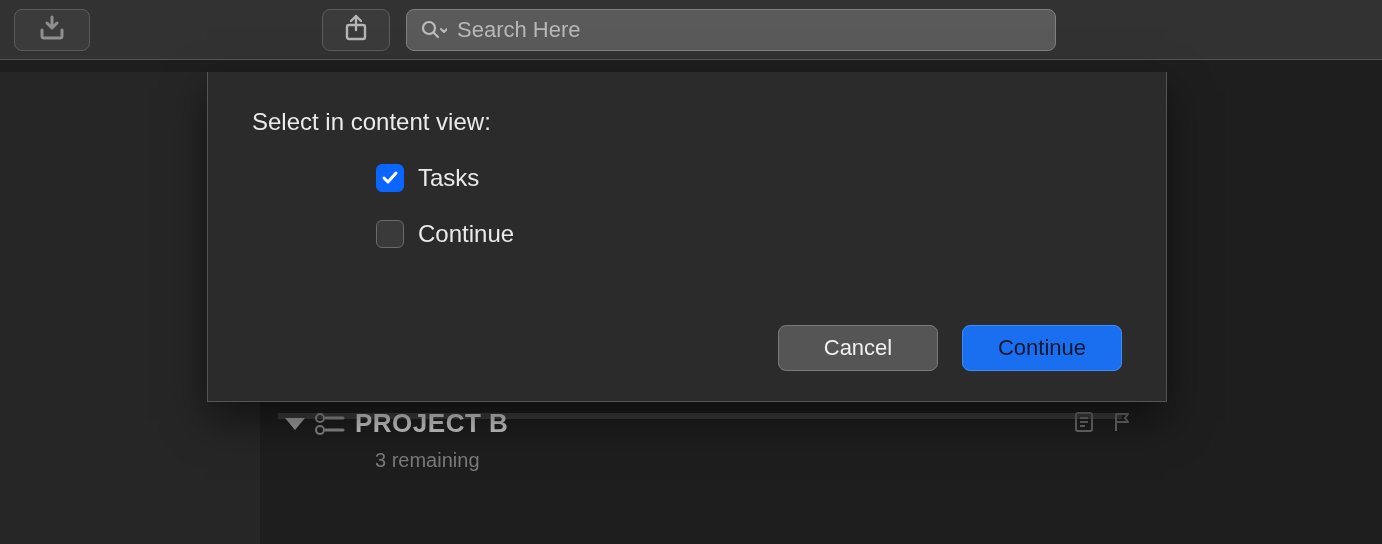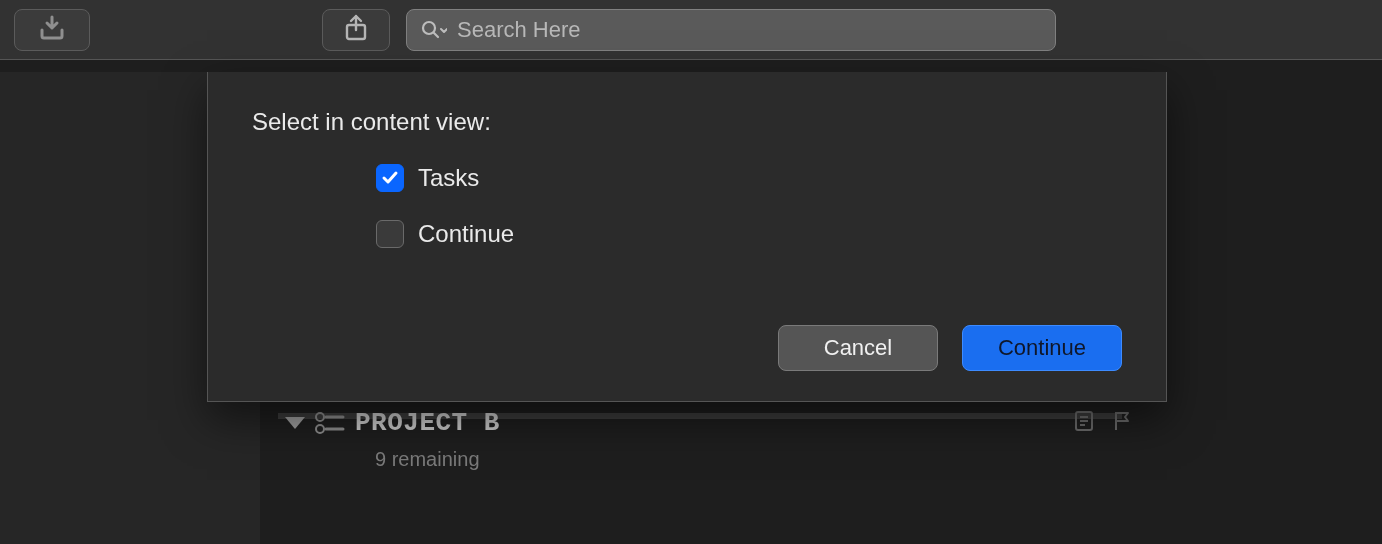--- a/index.html
+++ b/index.html
@@ -99,21 +99,20 @@
     align-items: center;
     gap: 10px;
     color: #9e9e9e;
     padding: 6px 10px;
   }
   .proj-title {
     color: #c9c9c9;
     font-weight: 700;
     font-size: 26px;
     letter-spacing: 0.5px;
-    font-family: Liberation Mono, monospace;
   }
   .proj-sub {
     color: #7a7a7a;
     font-size: 20px;
     padding-left: 100px;
     margin-top: 4px;
   }
   .task-row {
     display: flex;
     align-items: center;
@@ -285,21 +284,21 @@
               <line x1="6" y1="15" x2="11" y2="15" stroke="#6b6b6b" stroke-width="2"></line>
             </svg>
         </span>
         <span>
           <svg width="20" height="22" viewBox="0 0 20 22" fill="none">
               <path d="M4 2 L4 20 M4 3 L16 3 L13 7 L16 11 L4 11" stroke="#6b6b6b" stroke-width="2" fill="none" stroke-linejoin="round"></path>
             </svg>
         </span>
       </span>
     </div>
-    <div class="proj-sub">9 remaining</div>
+    <div class="proj-sub">3 remaining</div>
   </div>
 </div>
 
 <div class="dialog">
   <div class="dialog-title">Select in content view:</div>
   <div class="options">
     <div class="option">
       <span class="checkbox checked">
         <svg width="18" height="18" viewBox="0 0 18 18">
             <path d="M3 9 L7 13 L15 4" stroke="#fff" stroke-width="3" fill="none" stroke-linecap="round" stroke-linejoin="round"></path>

